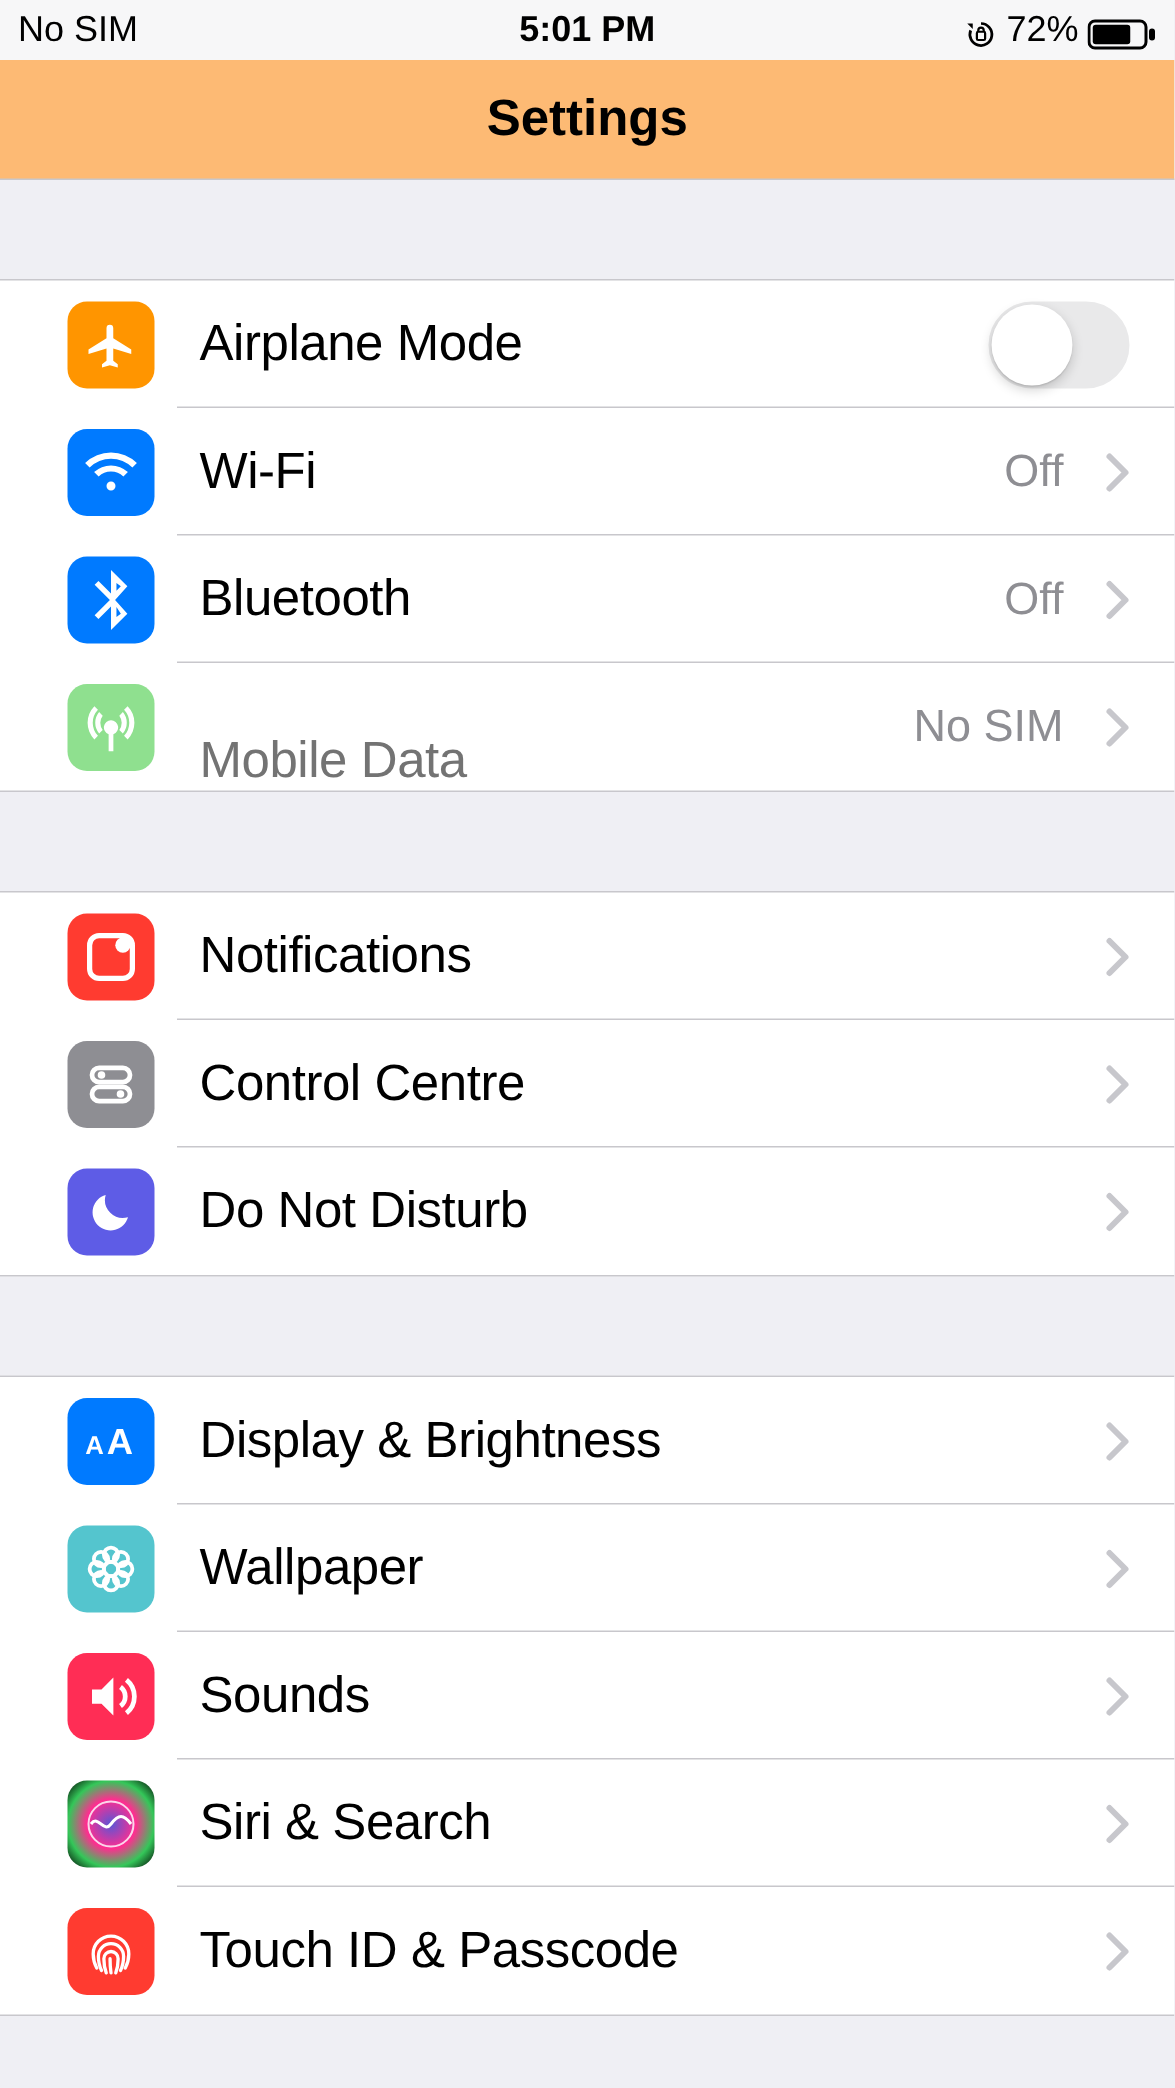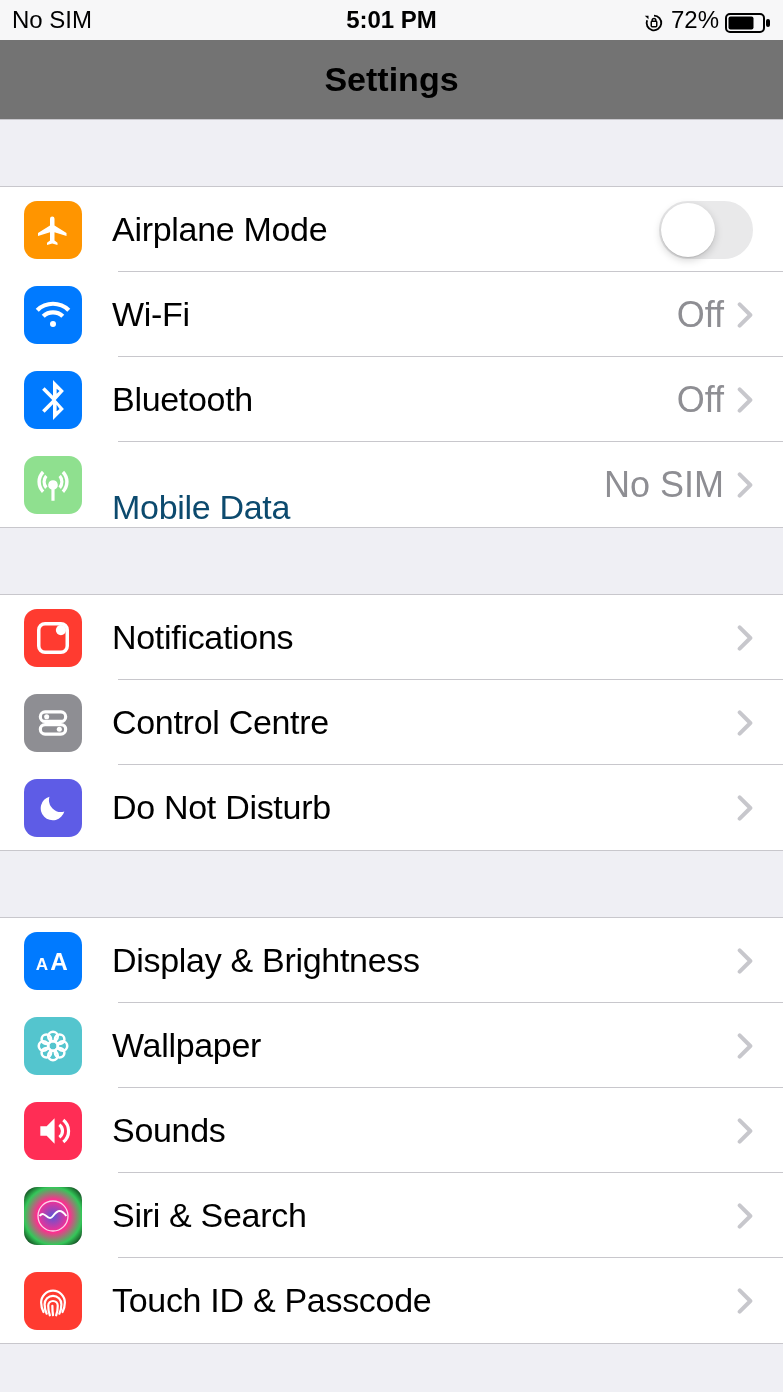--- a/index.html
+++ b/index.html
@@ -6,36 +6,36 @@
     html, body { width: 783px; height: 1392px; font-family: -apple-system, 'Helvetica Neue', Arial, sans-serif; background: #efeff4; overflow: hidden; color: #000; }
     
     
     .status-bar { height: 40px; background: #f7f7f8; display: flex; align-items: center; justify-content: space-between; padding: 0 12px; font-size: 24px; }
     .status-left { display: flex; align-items: center; gap: 6px; }
     .status-center { font-weight: 600; position: absolute; left: 50%; transform: translateX(-50%); }
     .status-right { display: flex; align-items: flex-end; gap: 6px; }
     .battery { display: inline-flex; align-items: center; }
     
     
-    .nav-bar { height: 80px; background: #737373; display: flex; align-items: center; justify-content: center; border-bottom: 1px solid #c8c7cc; }
+    .nav-bar { height: 80px; background: #fdba74; display: flex; align-items: center; justify-content: center; border-bottom: 1px solid #c8c7cc; }
     .nav-title { font-size: 34px; font-weight: 700; }
     
     
     .group-gap { height: 66px; }
     .group { background: #fff; border-top: 1px solid #c8c7cc; border-bottom: 1px solid #c8c7cc; }
     
     
-    .row { display: flex; align-items: center; height: 85px; padding-left: 24px; padding-right: 30px; position: relative; }
+    .row { display: flex; align-items: center; height: 85px; padding-left: 45px; padding-right: 30px; position: relative; }
     .row:not(:last-child)::after { content: ''; position: absolute; bottom: 0; left: 118px; right: 0; height: 1px; background: #c8c7cc; }
     .row-icon { width: 58px; height: 58px; border-radius: 13px; display: flex; align-items: center; justify-content: center; flex-shrink: 0; margin-right: 30px; }
     .row-label { font-size: 34px; flex: 1; letter-spacing: -0.3px; }
-    .row-value { font-size: 36px; color: #8e8e93; margin-right: 13px; }
+    .row-value { font-size: 30px; color: #8e8e93; margin-right: 28px; }
     .chevron { color: #c7c7cc; font-size: 34px; display: flex; align-items: center; }
     .badge { background: #ff3b30; color: #fff; min-width: 46px; height: 46px; border-radius: 23px; display: flex; align-items: center; justify-content: center; font-size: 28px; margin-right: 20px; }
-    .disabled .row-label { color: #0c4a6e; margin-top: 46px; }
+    .disabled .row-label { color: #737373; margin-top: 46px; }
     .disabled .row-value { color: #8e8e93; }
     
     
     .toggle { width: 94px; height: 58px; border-radius: 29px; background: #e9e9ea; border: 2px solid #e9e9ea; position: relative; }
     .toggle .knob { width: 54px; height: 54px; border-radius: 27px; background: #fff; position: absolute; top: 0; left: 0; box-shadow: 0 3px 8px rgba(0,0,0,0.18), 0 1px 1px rgba(0,0,0,0.1); }
     
     
     .ic-airplane   { background: #ff9500; }
     .ic-wifi       { background: #007aff; }
     .ic-bluetooth  { background: #007aff; }

